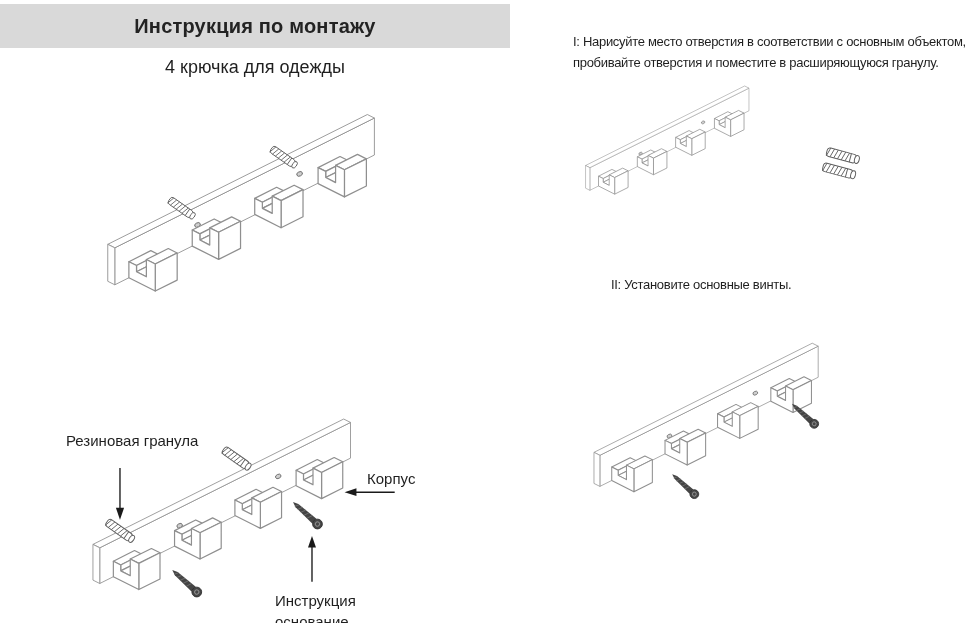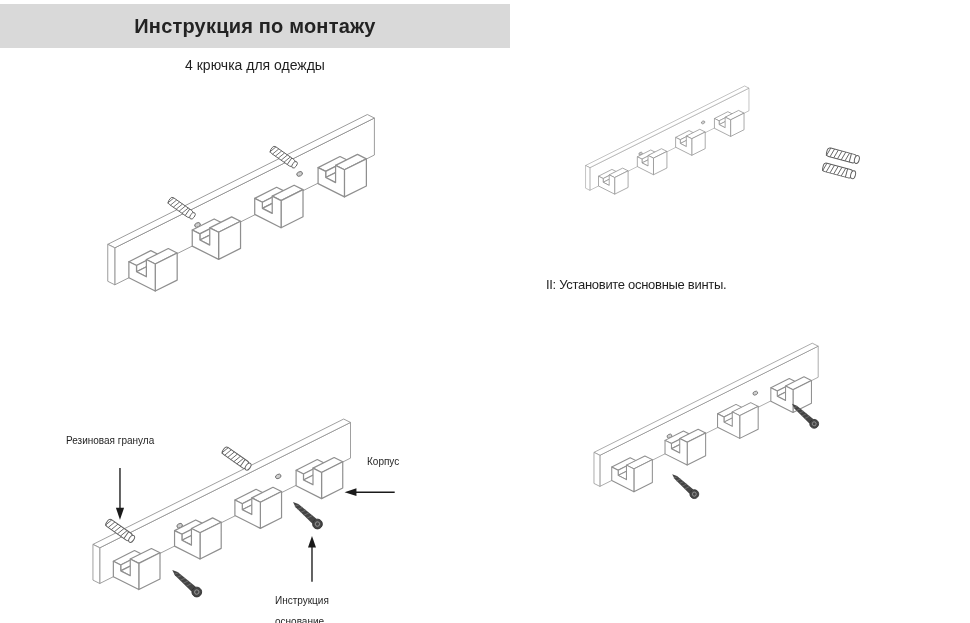--- a/index.html
+++ b/index.html
@@ -7,30 +7,30 @@
     position:relative;width:970px;height:623px;background:#ffffff;
     overflow:hidden;font-family:"Liberation Sans",sans-serif;color:#1f1f1f;
   }
   .header-bar{
     position:absolute;left:0;top:4px;width:510px;height:44px;
     background:#d9d9d9;display:flex;align-items:center;justify-content:center;
   }
   .header-bar .title{font-size:20px;font-weight:600;letter-spacing:.2px;color:#232323;}
   .subtitle{
     position:absolute;left:0;top:57px;width:510px;text-align:center;
-    font-size:14px;color:#1f1f1f;
+    font-size:18px;color:#1f1f1f;
   }
   .step-text{position:absolute;font-size:13px;line-height:21px;letter-spacing:-0.3px;color:#1f1f1f;}
   .step-text div{white-space:nowrap;}
   #step1{left:573px;top:31px;}
-  #step2{left:546px;top:274px;}
-  .callout{position:absolute;font-size:10px;line-height:21px;color:#1f1f1f;}
+  #step2{left:611px;top:274px;}
+  .callout{position:absolute;font-size:15px;line-height:21px;color:#1f1f1f;}
   .callout div{white-space:nowrap;}
   #callout-granule{left:66px;top:430px;}
-  #callout-body{left:367px;top:451px;text-align:right;}
+  #callout-body{left:367px;top:468px;text-align:right;}
   #callout-base{left:275px;top:590px;}
   svg.illu{position:absolute;overflow:visible;}
   .lineart{fill:#ffffff;stroke:#8f8f8f;stroke-width:1;stroke-linejoin:round;}
 </style>
 </head>
 <body>
 
 <div class="page">
 
   <svg width="0" height="0" style="position:absolute" aria-hidden="true">
@@ -107,20 +107,24 @@
         <line x1="382" y1="137.6" x2="336" y2="137.6"></line>
         <polygon points="323,137.6 337,133 337,142.2" stroke="none"></polygon>
       </g>
       <g>
         <line x1="284.7" y1="243" x2="284.7" y2="201"></line>
         <polygon points="284.7,189 280,202.5 289.4,202.5" stroke="none"></polygon>
       </g>
     </g>
   </svg>
 
+  <div class="step-text" id="step1">
+    <div>I: Нарисуйте место отверстия в соответствии с основным объектом,</div>
+    <div>пробивайте отверстия и поместите в расширяющуюся гранулу.</div>
+  </div>
   <div class="step-text" id="step2">
     <div>II: Установите основные винты.</div>
   </div>
 
   <div class="callout" id="callout-granule">
     <div>Резиновая гранула</div>
   </div>
   <div class="callout" id="callout-body">
     <div>Корпус</div>
   </div>

